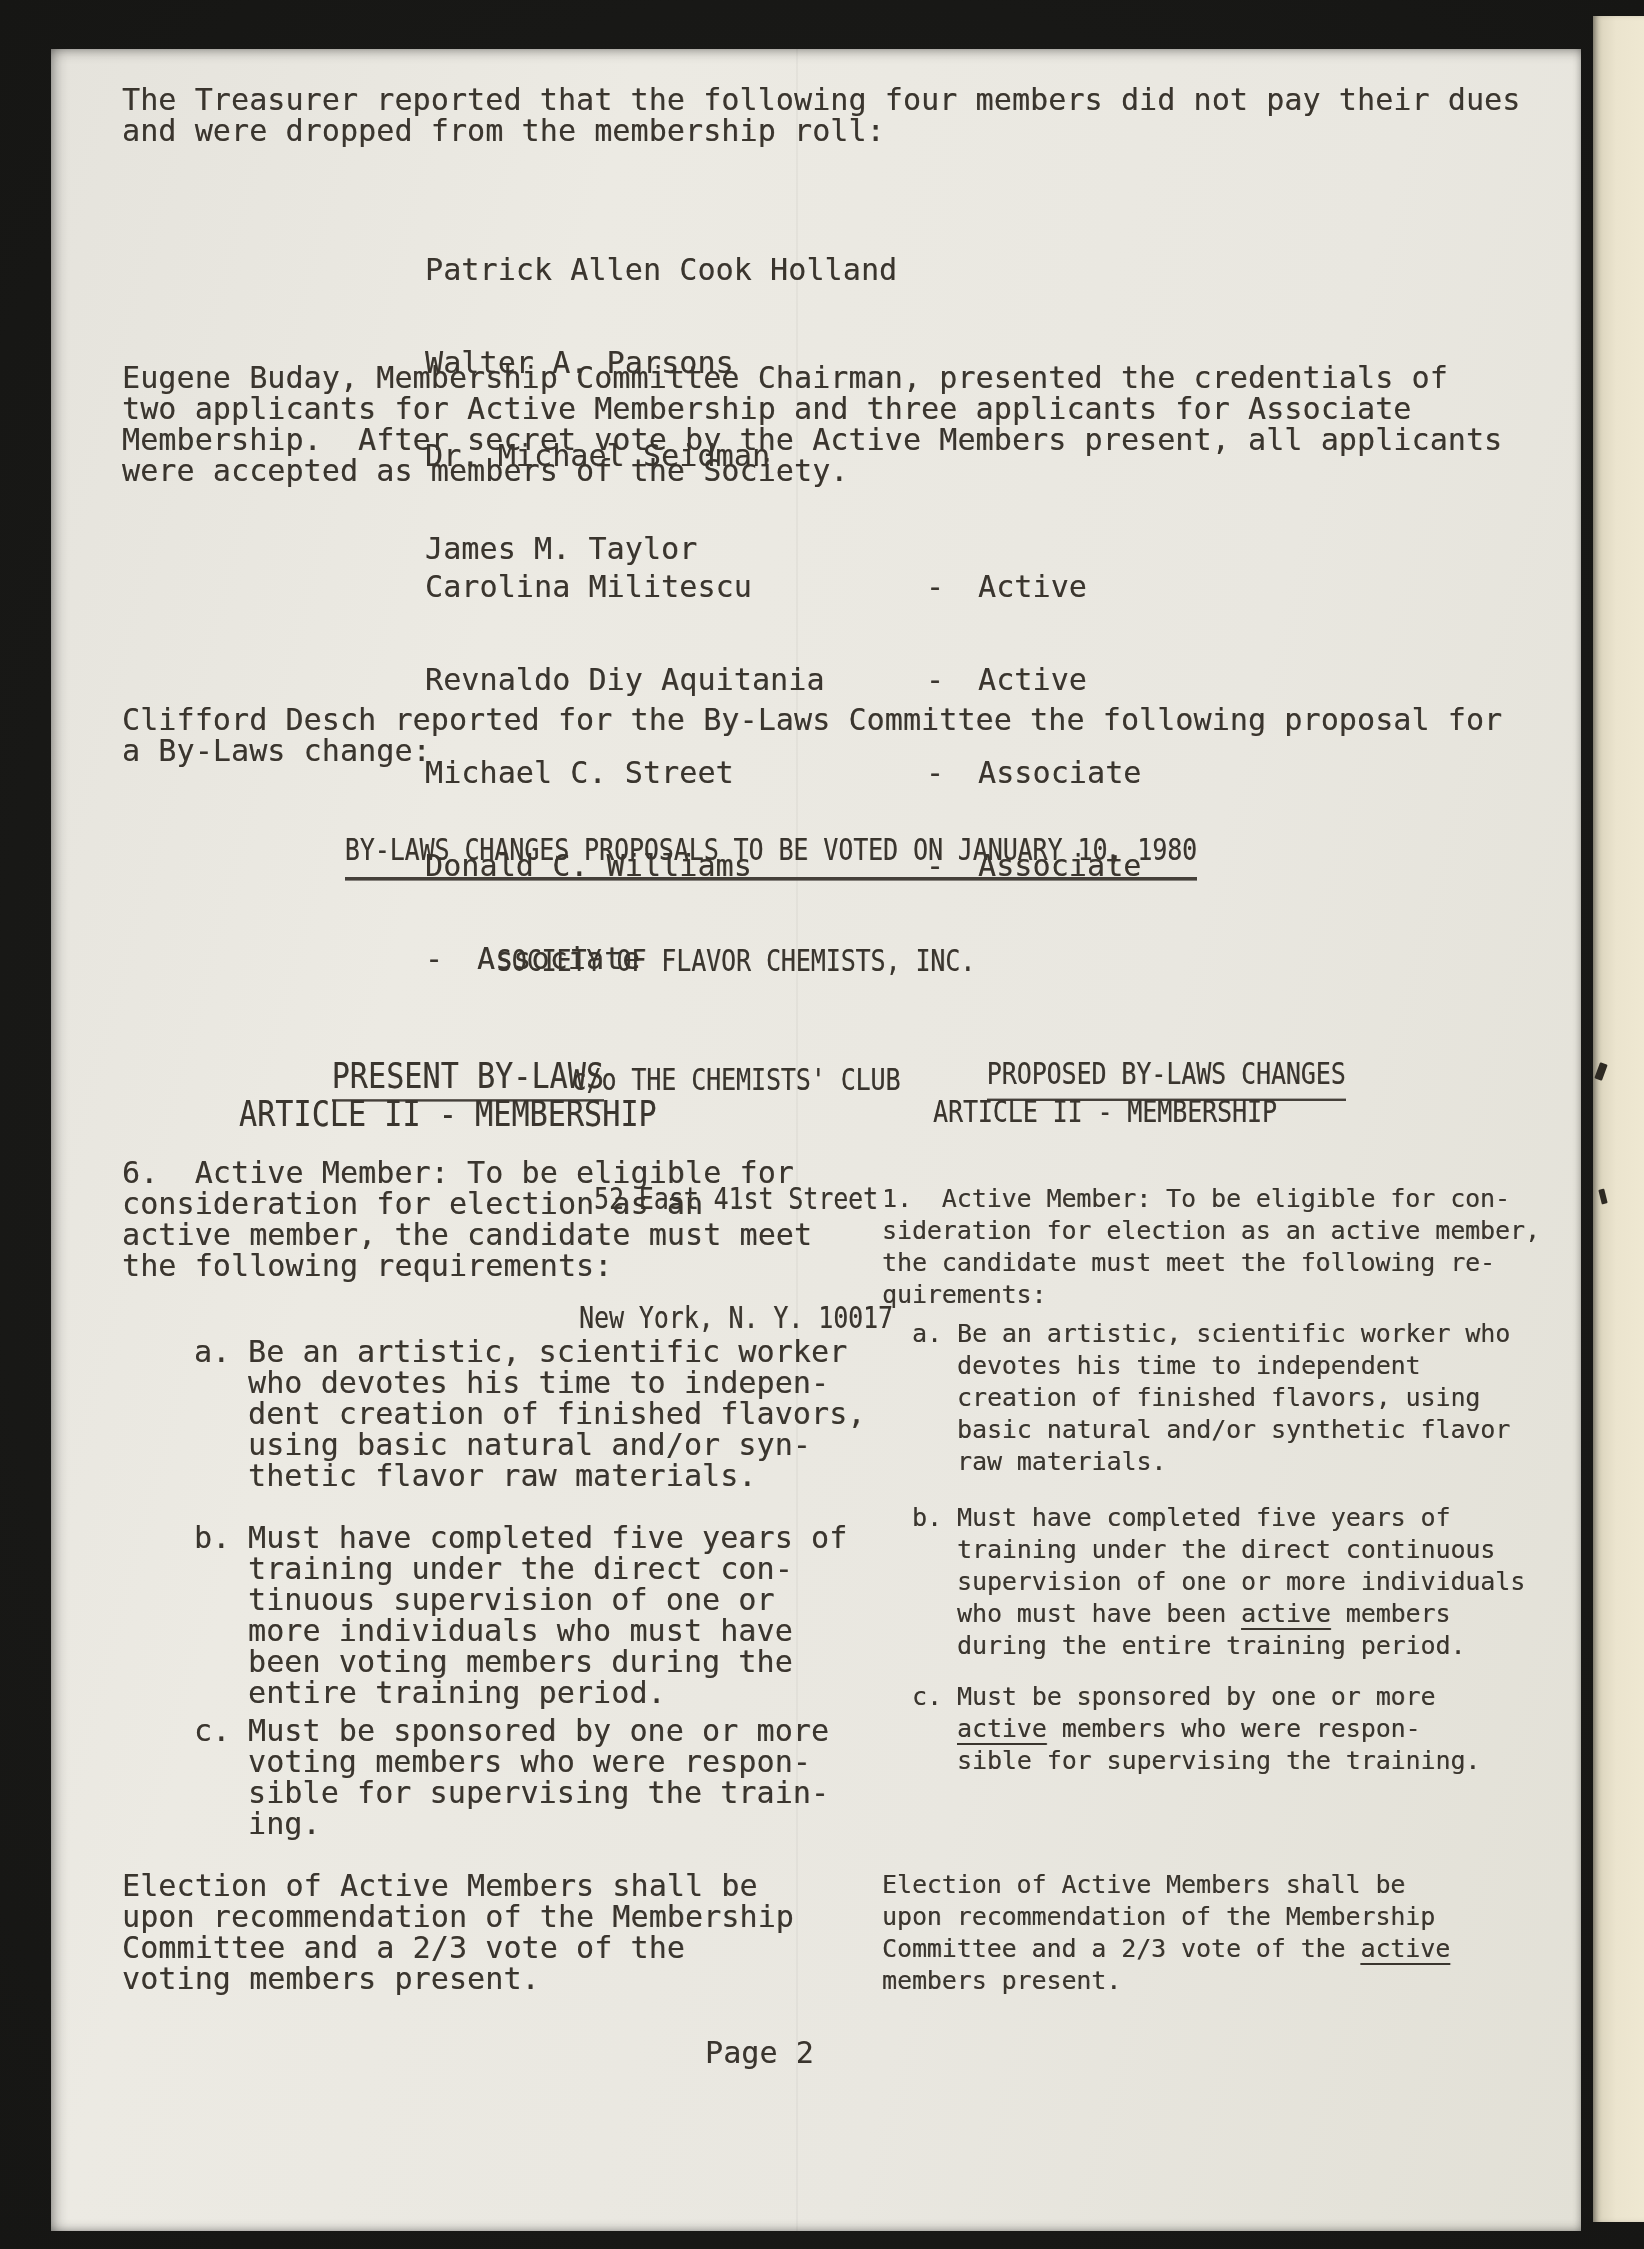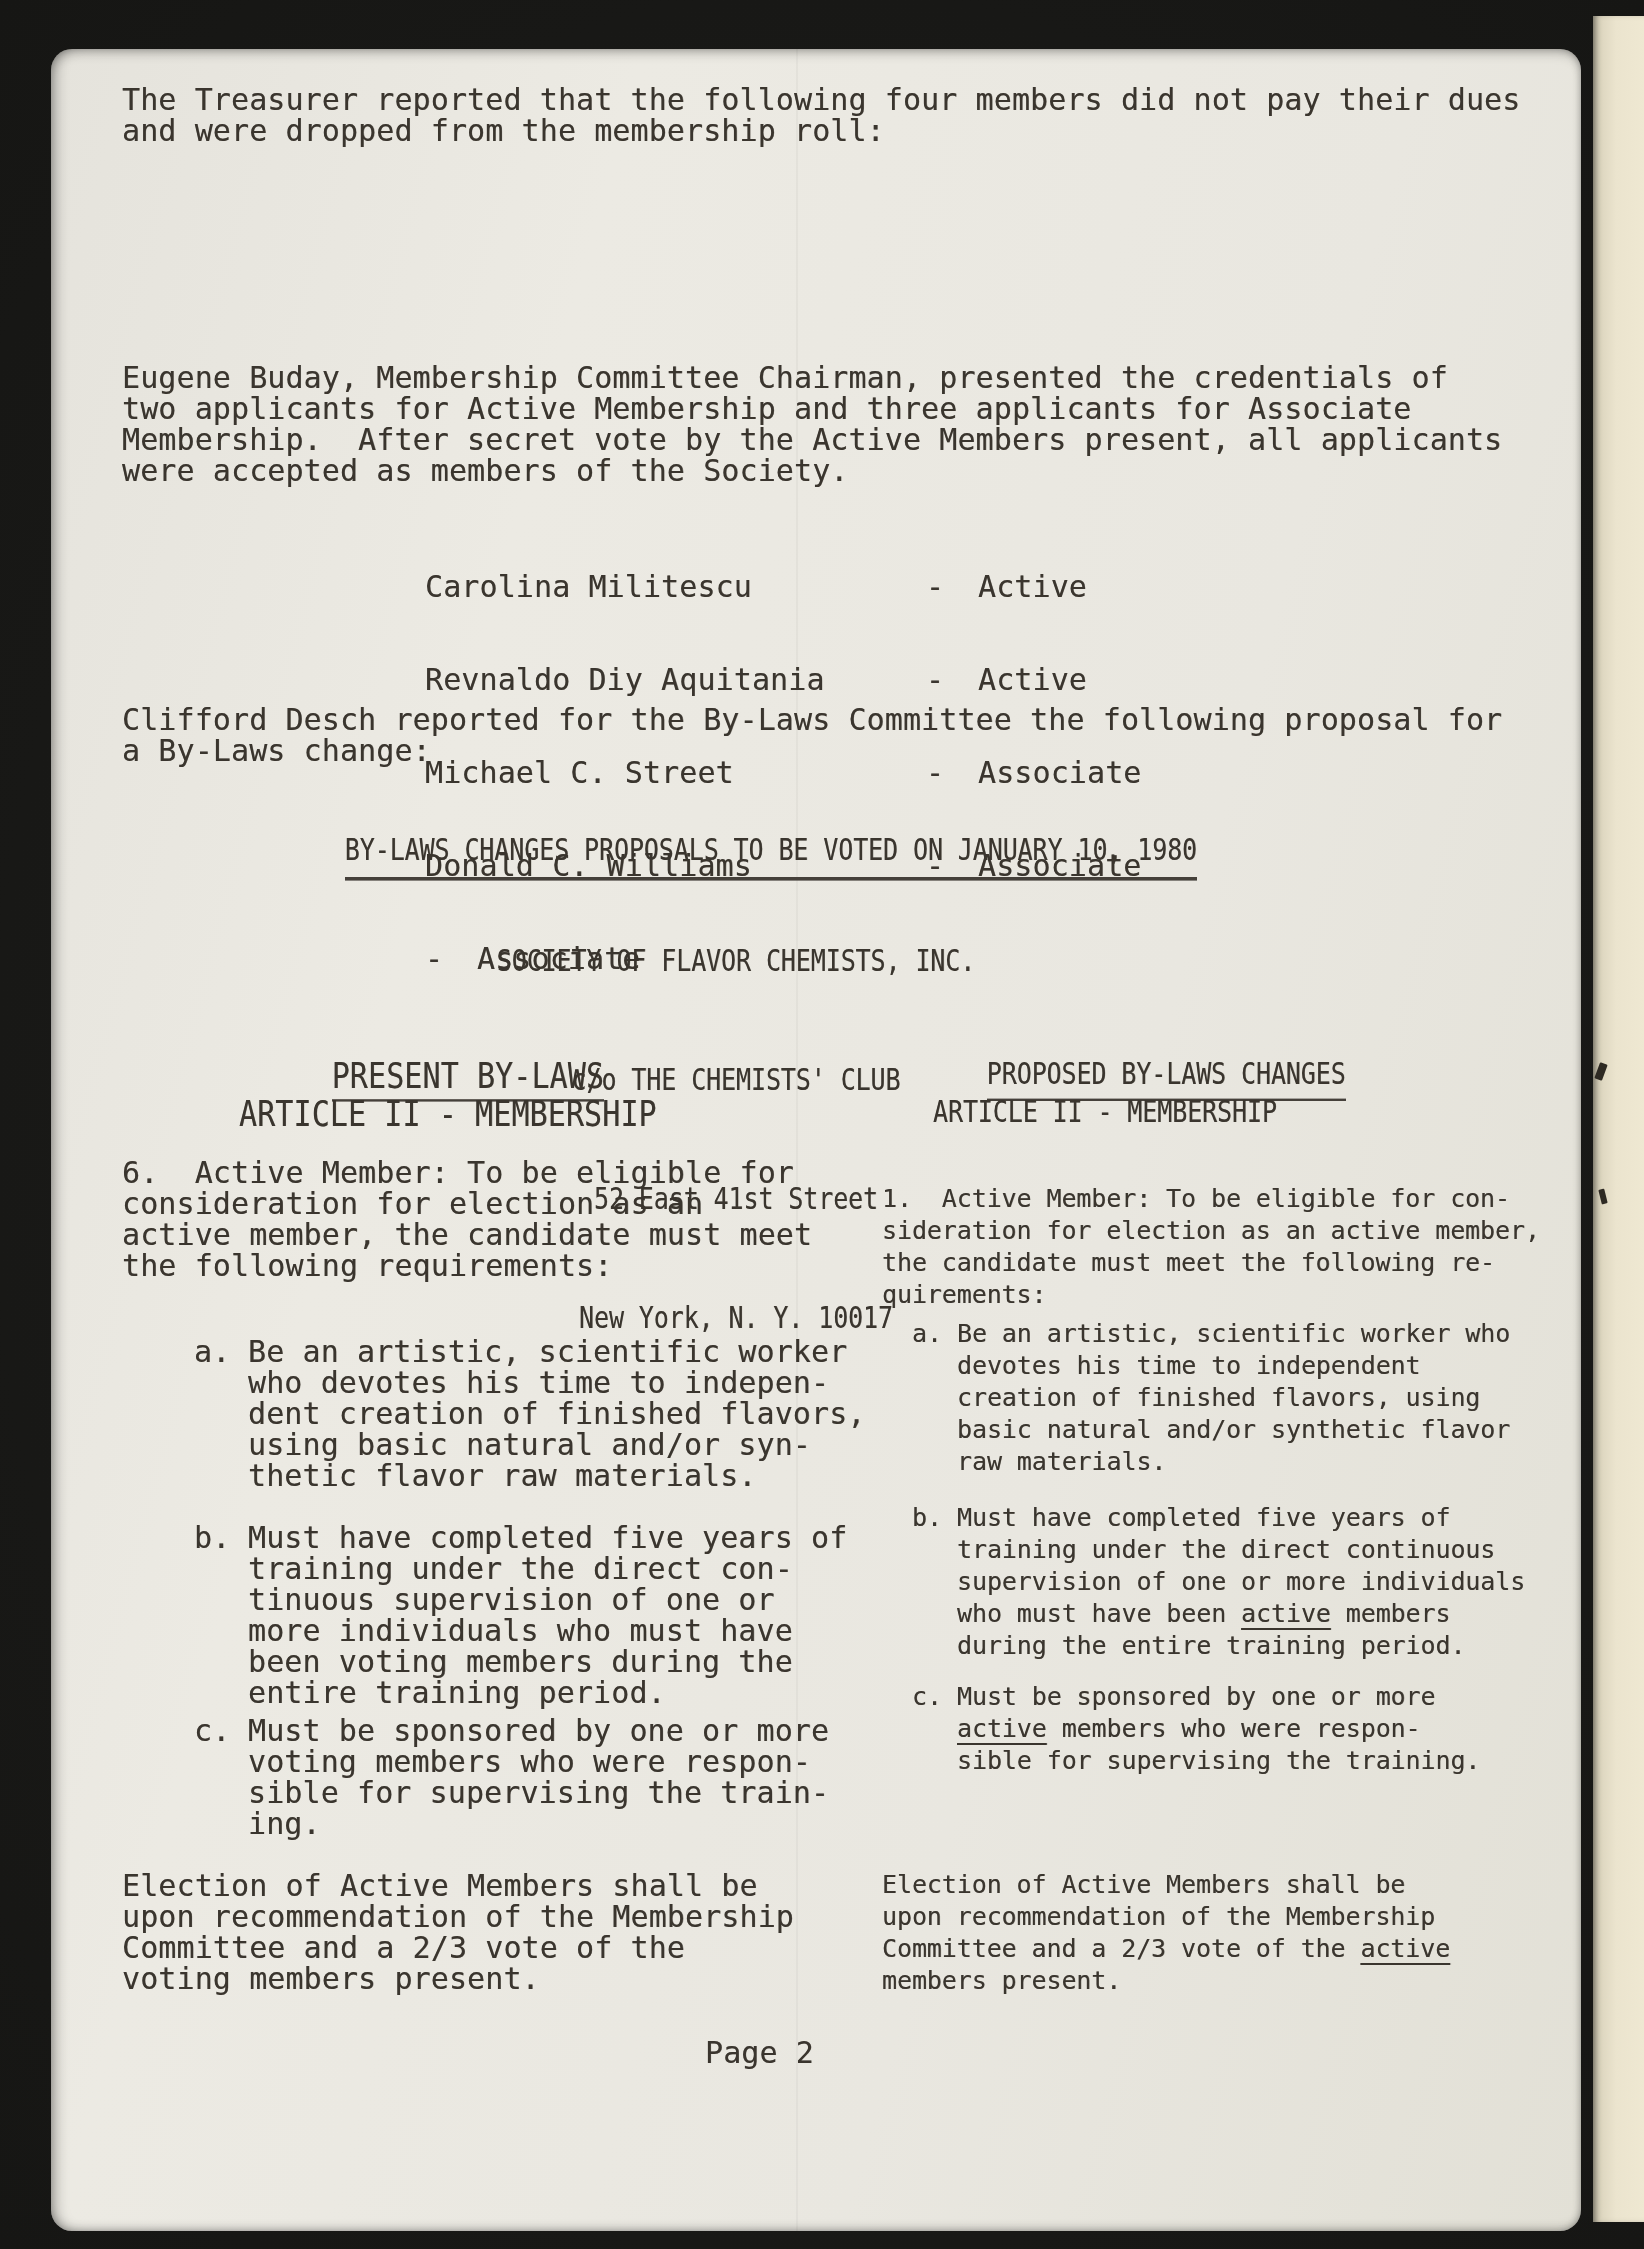--- a/index.html
+++ b/index.html
@@ -12,21 +12,20 @@
   .paper{
     position:absolute;left:51px;top:49px;width:1530px;height:2182px;
     background:linear-gradient(105deg,#e5e3dc 0%,#eceae3 28%,#e9e7e0 65%,#e2e0d6 100%);
     box-shadow:
       inset 9px 0 15px -6.9px rgba(0,0,0,0.42),
       inset -4.6px 0 9px -4.6px rgba(0,0,0,0.30),
       inset 0 9px 13.7px -8px rgba(0,0,0,0.32),
       inset 0 -6.9px 11.4px -6.9px rgba(0,0,0,0.28);
     color:#3a352e;
     text-shadow:0.3px 0 0 rgba(58,53,46,0.5);
-    border-radius:21px;
   }
   .facing{
     position:absolute;left:1593px;top:16px;width:51px;height:2206px;
     background:linear-gradient(90deg,#d6cfb8 0%,#ebe4ce 45%,#efe8d2 100%);
     box-shadow:inset 5.7px 0 6.9px -3.4px rgba(0,0,0,0.5);
   }
   .crease{position:absolute;left:745px;top:0;width:2.3px;height:100%;background:rgba(0,0,0,0.03);}
   .mark{position:absolute;background:#2e2a23;border-radius:1.1px;}
   .mark1{left:1597px;top:1063px;width:8px;height:17px;transform:rotate(20deg);}
   .mark2{left:1600px;top:1189px;width:6.3px;height:15px;transform:rotate(-14deg);}
@@ -50,20 +49,26 @@
 </style>
 </head>
 <body>
 
 <div class="paper">
   <div class="crease"></div>
 
   <div class="block pica lh-intro" style="left:71px;top:35px">The Treasurer reported that the following four members did not pay their dues
 and were dropped from the membership roll:</div>
 
+  <div class="block pica" style="left:374px;top:143px">
+    <div>Patrick Allen Cook Holland</div>
+    <div>Walter A. Parsons</div>
+    <div>Dr. Michael Seidman</div>
+    <div>James M. Taylor</div>
+  </div>
 
   <div class="block pica lh-intro" style="left:71px;top:313px">Eugene Buday, Membership Committee Chairman, presented the credentials of
 two applicants for Active Membership and three applicants for Associate
 Membership.  After secret vote by the Active Members present, all applicants
 were accepted as members of the Society.</div>
 
   <div class="block pica" style="left:374px;top:460px">
     <div class="member-row">
       <span class="m-name">Carolina Militescu</span>
       <span class="m-dash">-</span>

